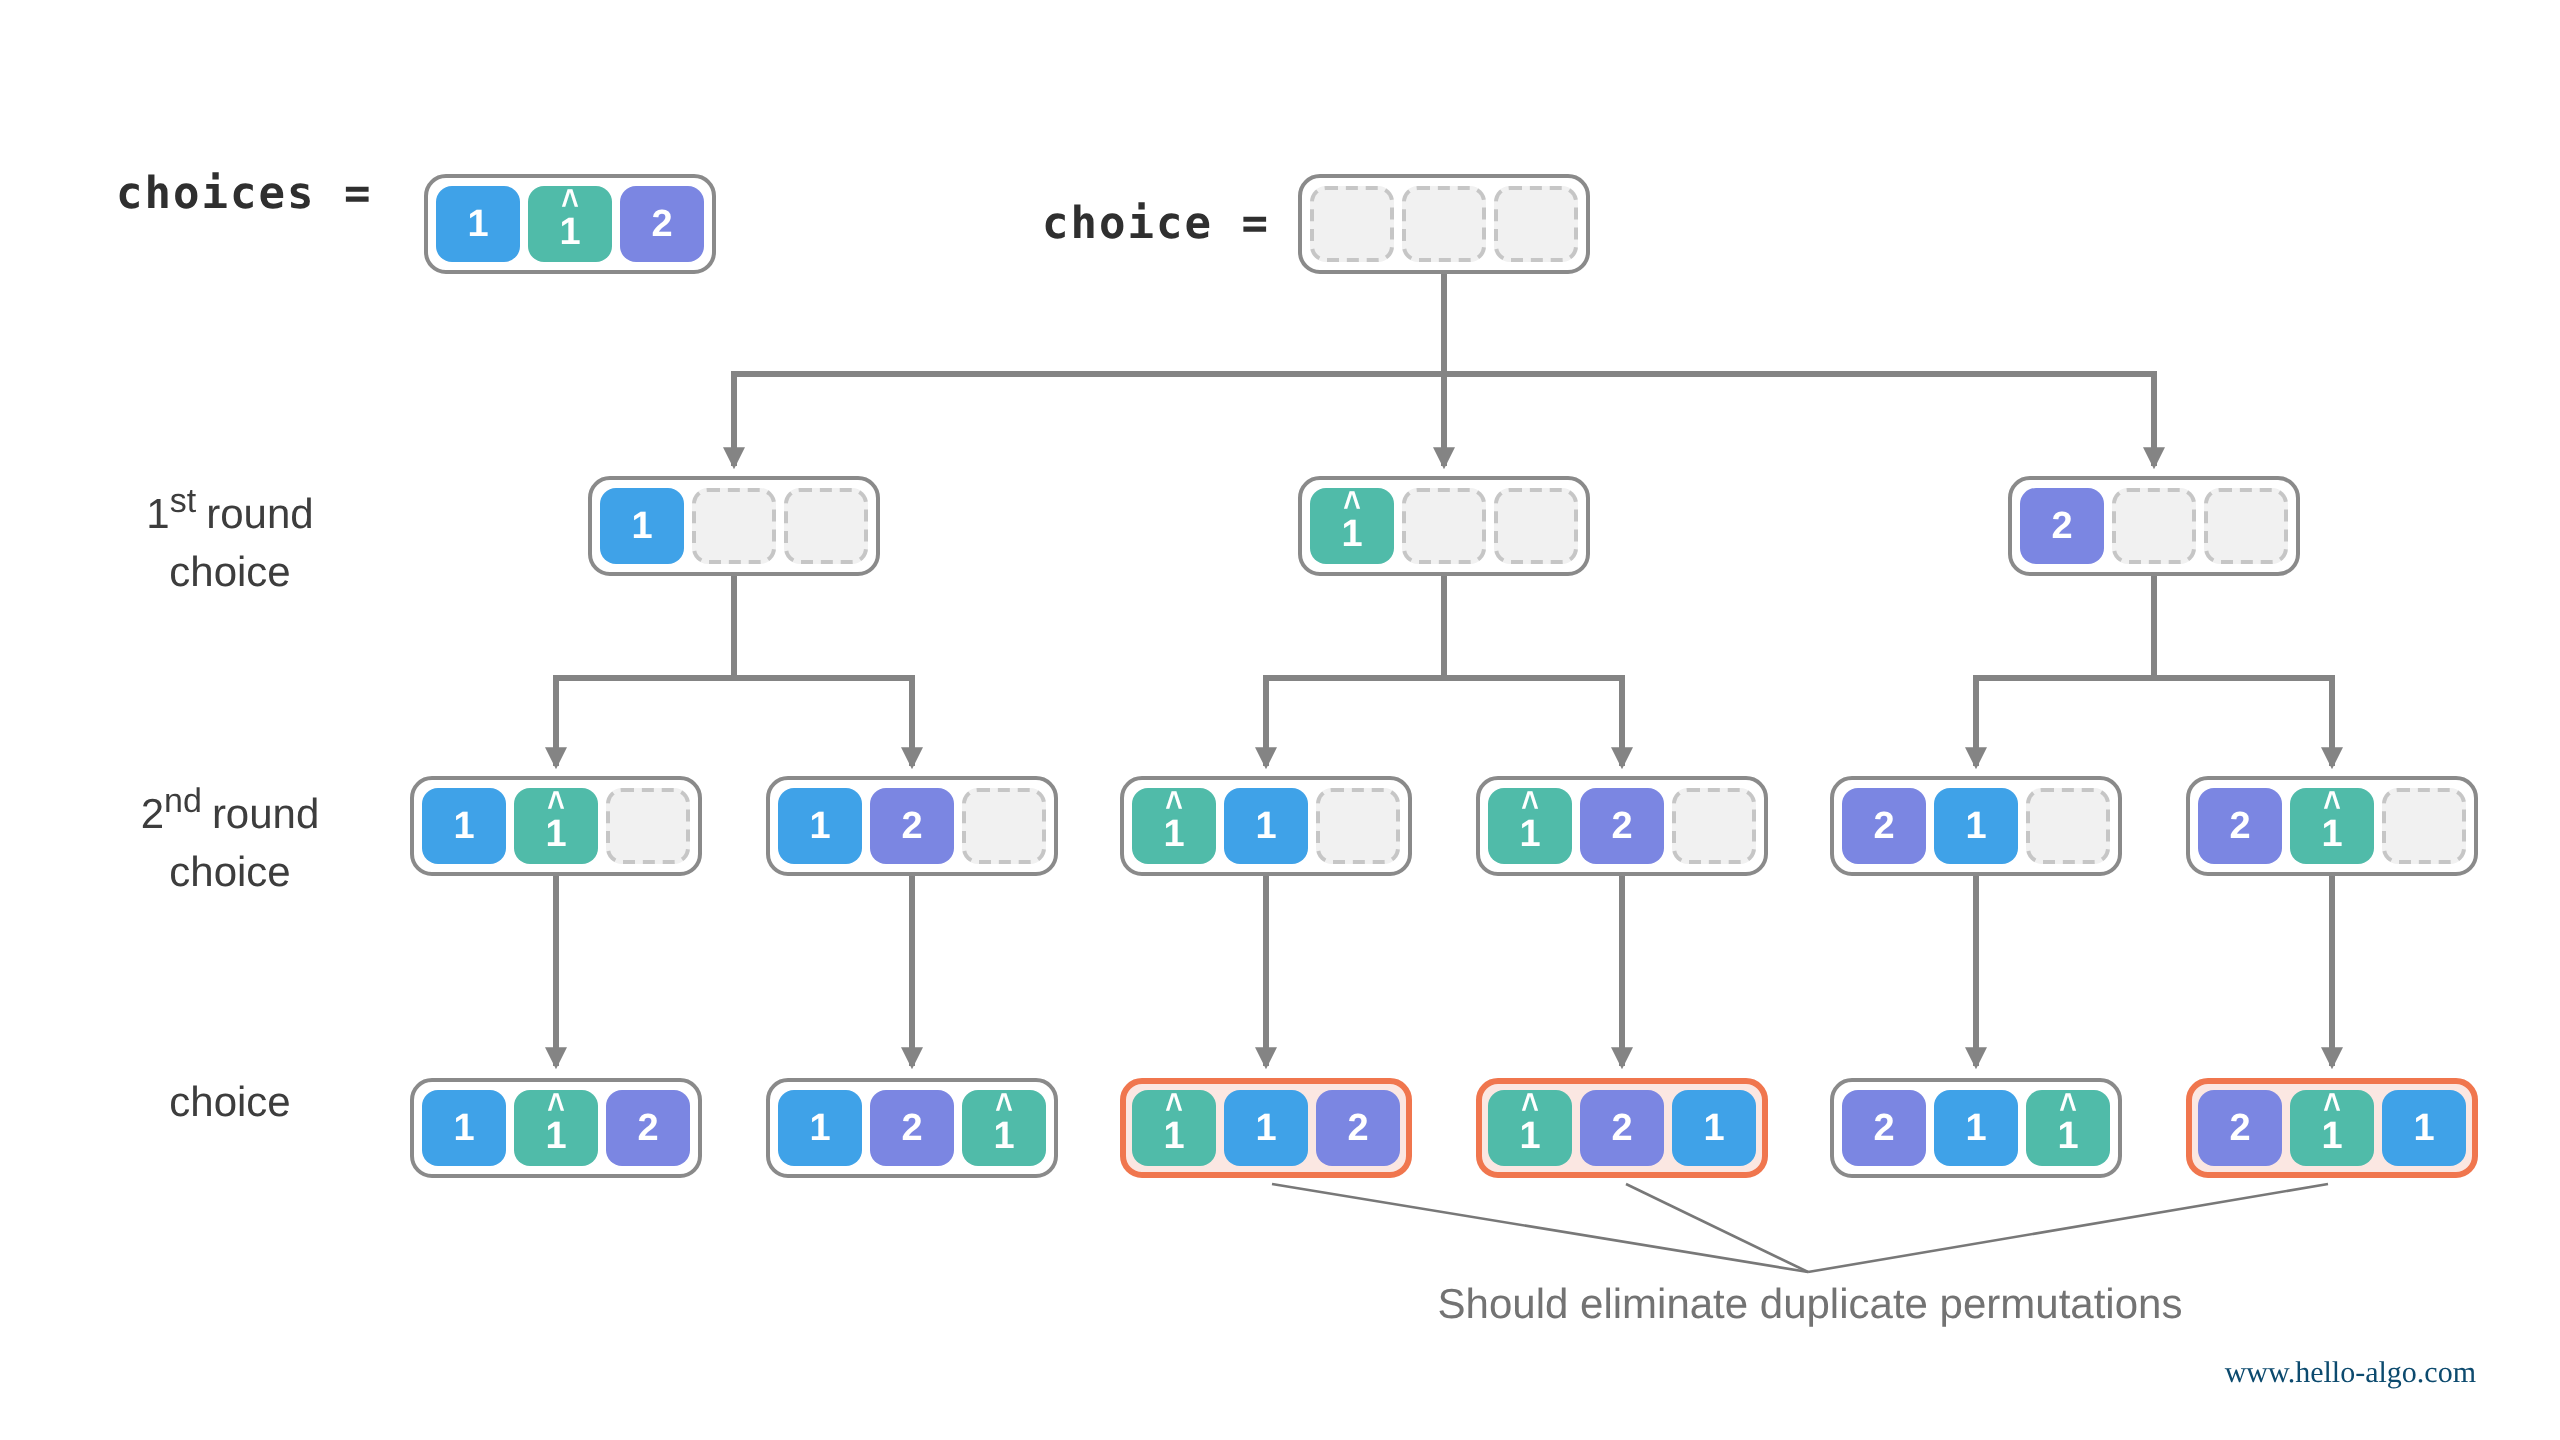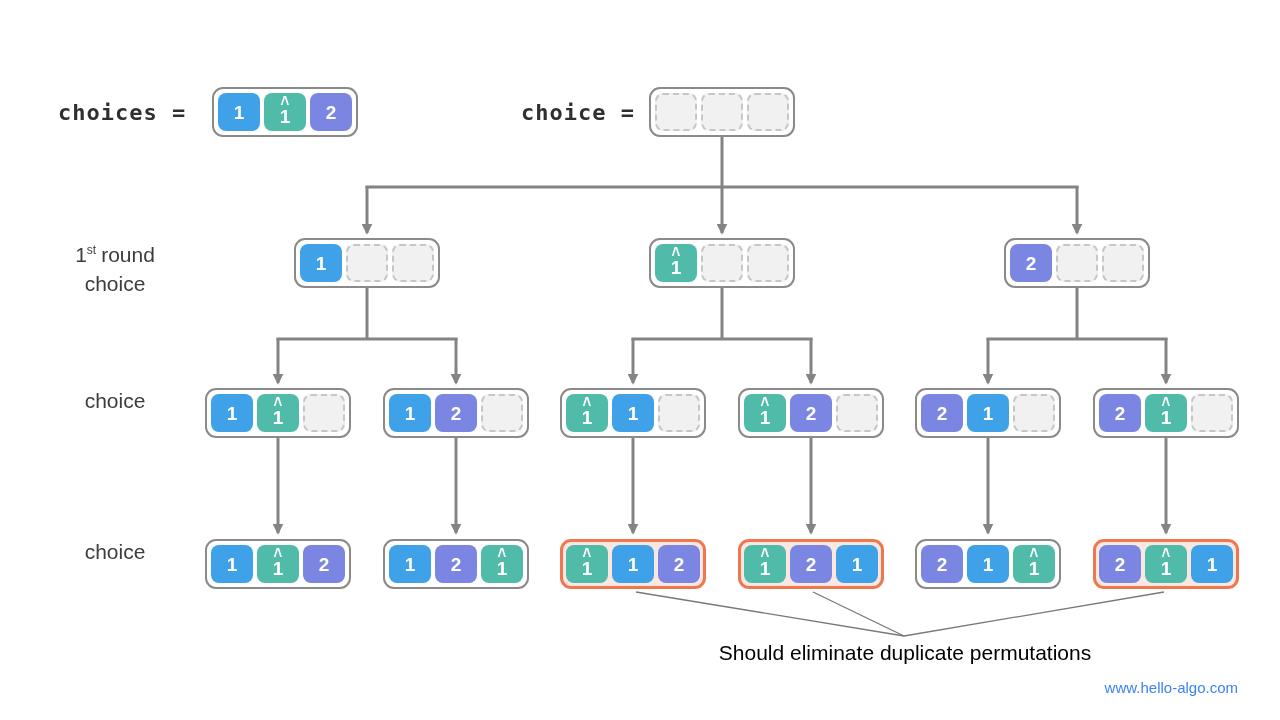--- a/index.html
+++ b/index.html
@@ -25,29 +25,29 @@
     display:flex;flex-direction:column;align-items:center;justify-content:center;
     color:#ffffff;font-weight:bold;font-size:19px;line-height:1;
   }
   .cell--empty{background:#f1f1f1;border:2px dashed #c6c6c6;box-sizing:border-box;}
   .hat{display:block;font-size:15px;line-height:8px;height:8px;transform:scaleY(1.35);}
   .digit{display:block;}
   .row-label{
     position:absolute;left:40px;width:150px;text-align:center;
     font-size:21px;color:#3d3d3d;line-height:29px;z-index:3;
   }
-  .row-label sup{font-size:12px;}
+  .row-label sup{font-size:17px;}
   .row-label .w{margin-left:5px;}
   .annotation{
     position:absolute;left:655px;top:641px;width:500px;text-align:center;
-    font-size:21px;color:#000000;z-index:3;
+    font-size:21px;color:#737373;z-index:3;
   }
   .watermark{
     position:absolute;right:42px;top:679px;z-index:3;
-    font-family:Liberation Sans, sans-serif;font-size:15px;color:#3b82f6;
+    font-family:Liberation Serif, serif;font-size:15px;color:#0c4a6e;
   }
 </style>
 </head>
 <body>
 
 <svg class="connectors" width="1280" height="720" viewBox="0 0 1280 720">
   <defs>
     <marker id="arw" viewBox="0 0 10 10" refX="8.5" refY="5" markerUnits="userSpaceOnUse" markerWidth="11" markerHeight="11" orient="auto">
       <path d="M0 0 L10 5 L0 10 Z" fill="#848484"></path>
     </marker>
@@ -82,21 +82,21 @@
     <path d="M988 438 V533" marker-end="url(#arw)"></path>
     <path d="M1166 438 V533" marker-end="url(#arw)"></path>
   </g>
   <g stroke="#787878" stroke-width="1.3" fill="none">
     <path d="M636 592 L904 636"></path>
     <path d="M813 592 L904 636"></path>
     <path d="M1164 592 L904 636"></path>
   </g>
 </svg>
 
-<div class="mono-label" style="left:58px;top:87px">choices =</div>
+<div class="mono-label" style="left:58px;top:72px">choices =</div>
 <div class="node" style="left:212px;top:87px">
     <div class="cell" style="background: rgb(63, 162, 232);">
       <span class="digit">1</span>
     </div>
     <div class="cell" style="background: rgb(80, 187, 169);">
       <span class="hat">^</span>
       <span class="digit">1</span>
     </div>
     <div class="cell" style="background: rgb(123, 134, 226);">
       <span class="digit">2</span>
@@ -108,20 +108,21 @@
     <div class="cell cell--empty"></div>
     <div class="cell cell--empty"></div>
     <div class="cell cell--empty"></div>
   </div>
 
 <div class="row-label" style="top:236px">
   <div><span>1</span><sup>st</sup><span class="w">round</span></div>
   <div>choice</div>
 </div>
 <div class="row-label" style="top:386px">
+  <div><span>2</span><sup>nd</sup><span class="w">round</span></div>
   <div>choice</div>
 </div>
 <div class="row-label" style="top:537px">
   <div>choice</div>
 </div>
 
 <div class="node" style="left:294px;top:238px">
     <div class="cell" style="background: rgb(63, 162, 232);">
       <span class="digit">1</span>
     </div>

